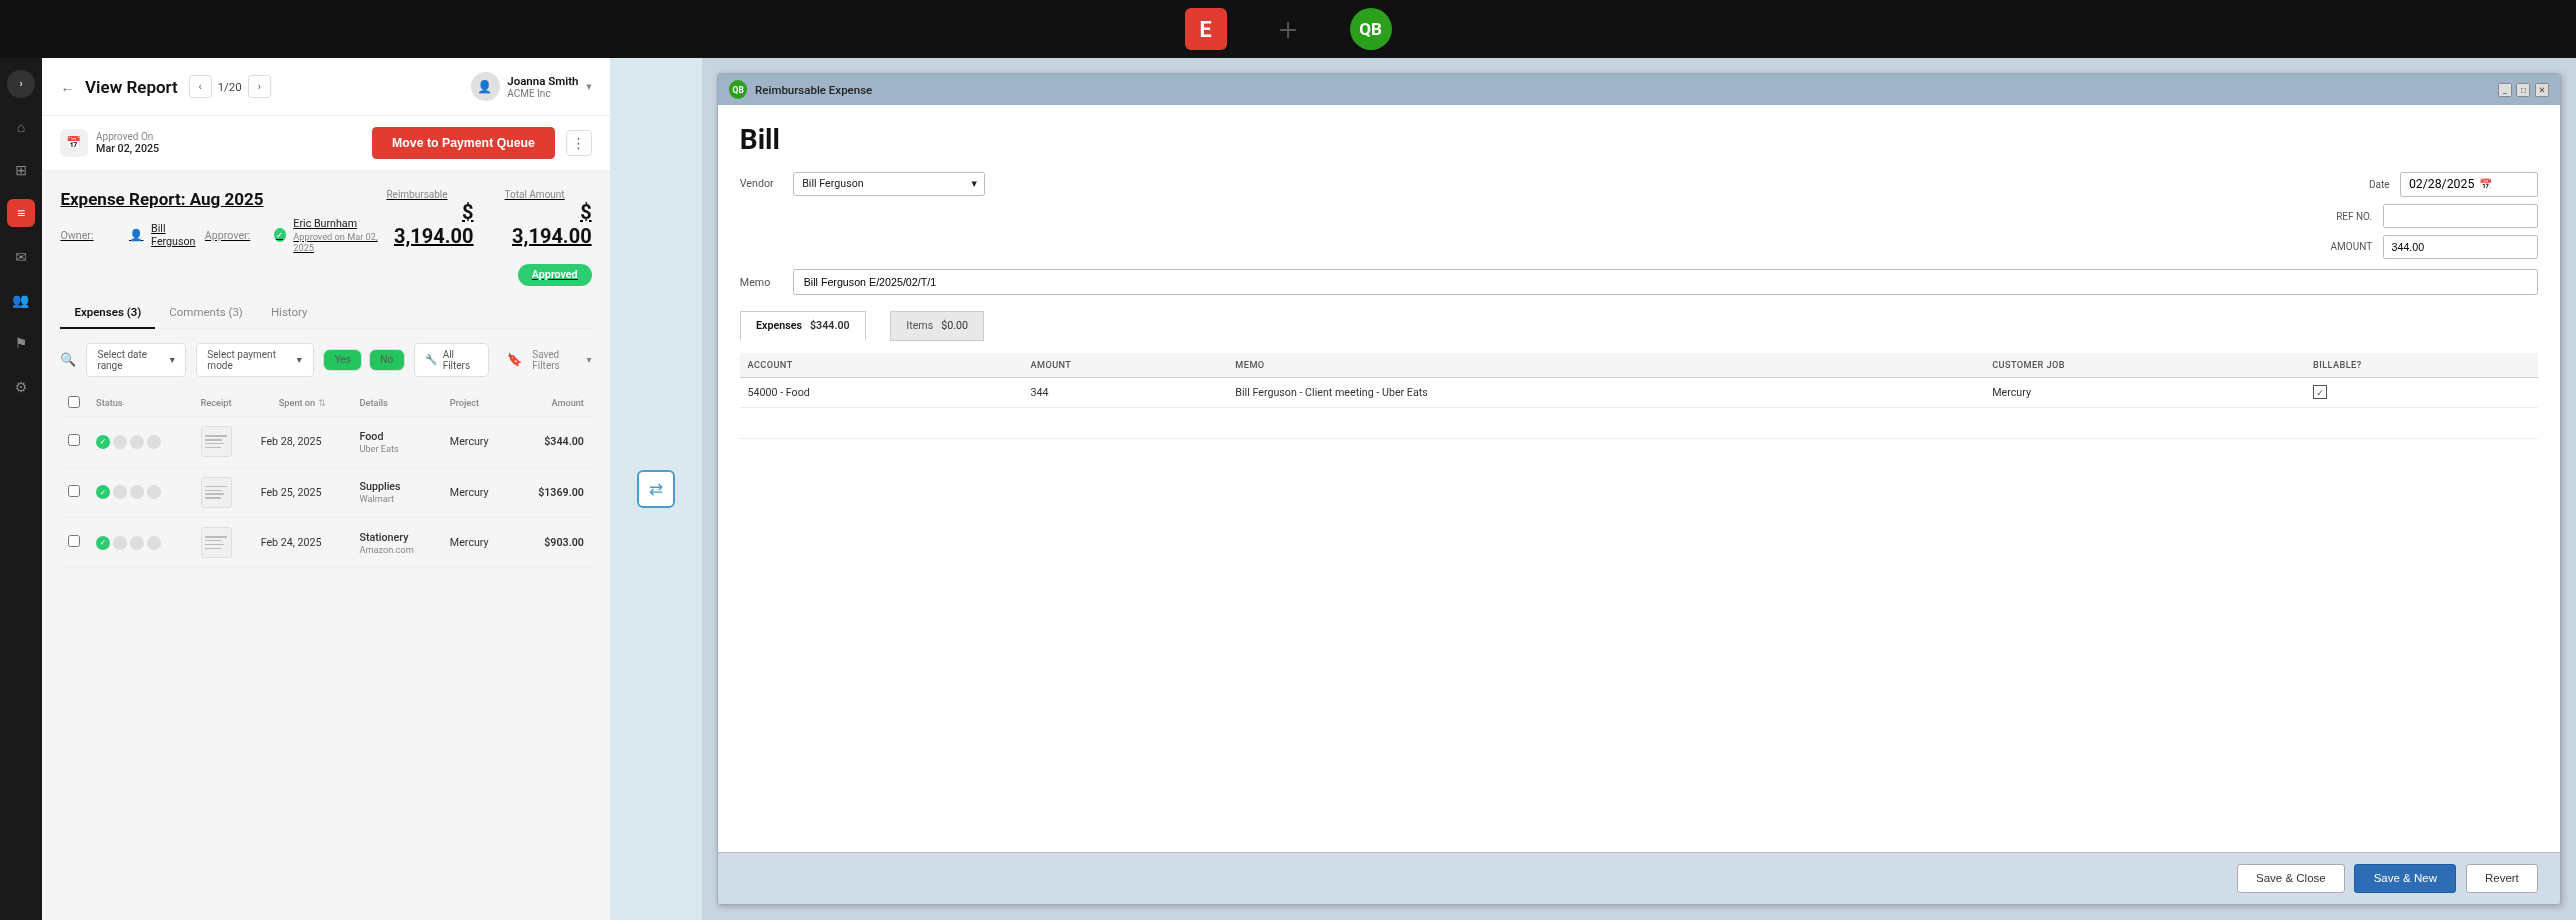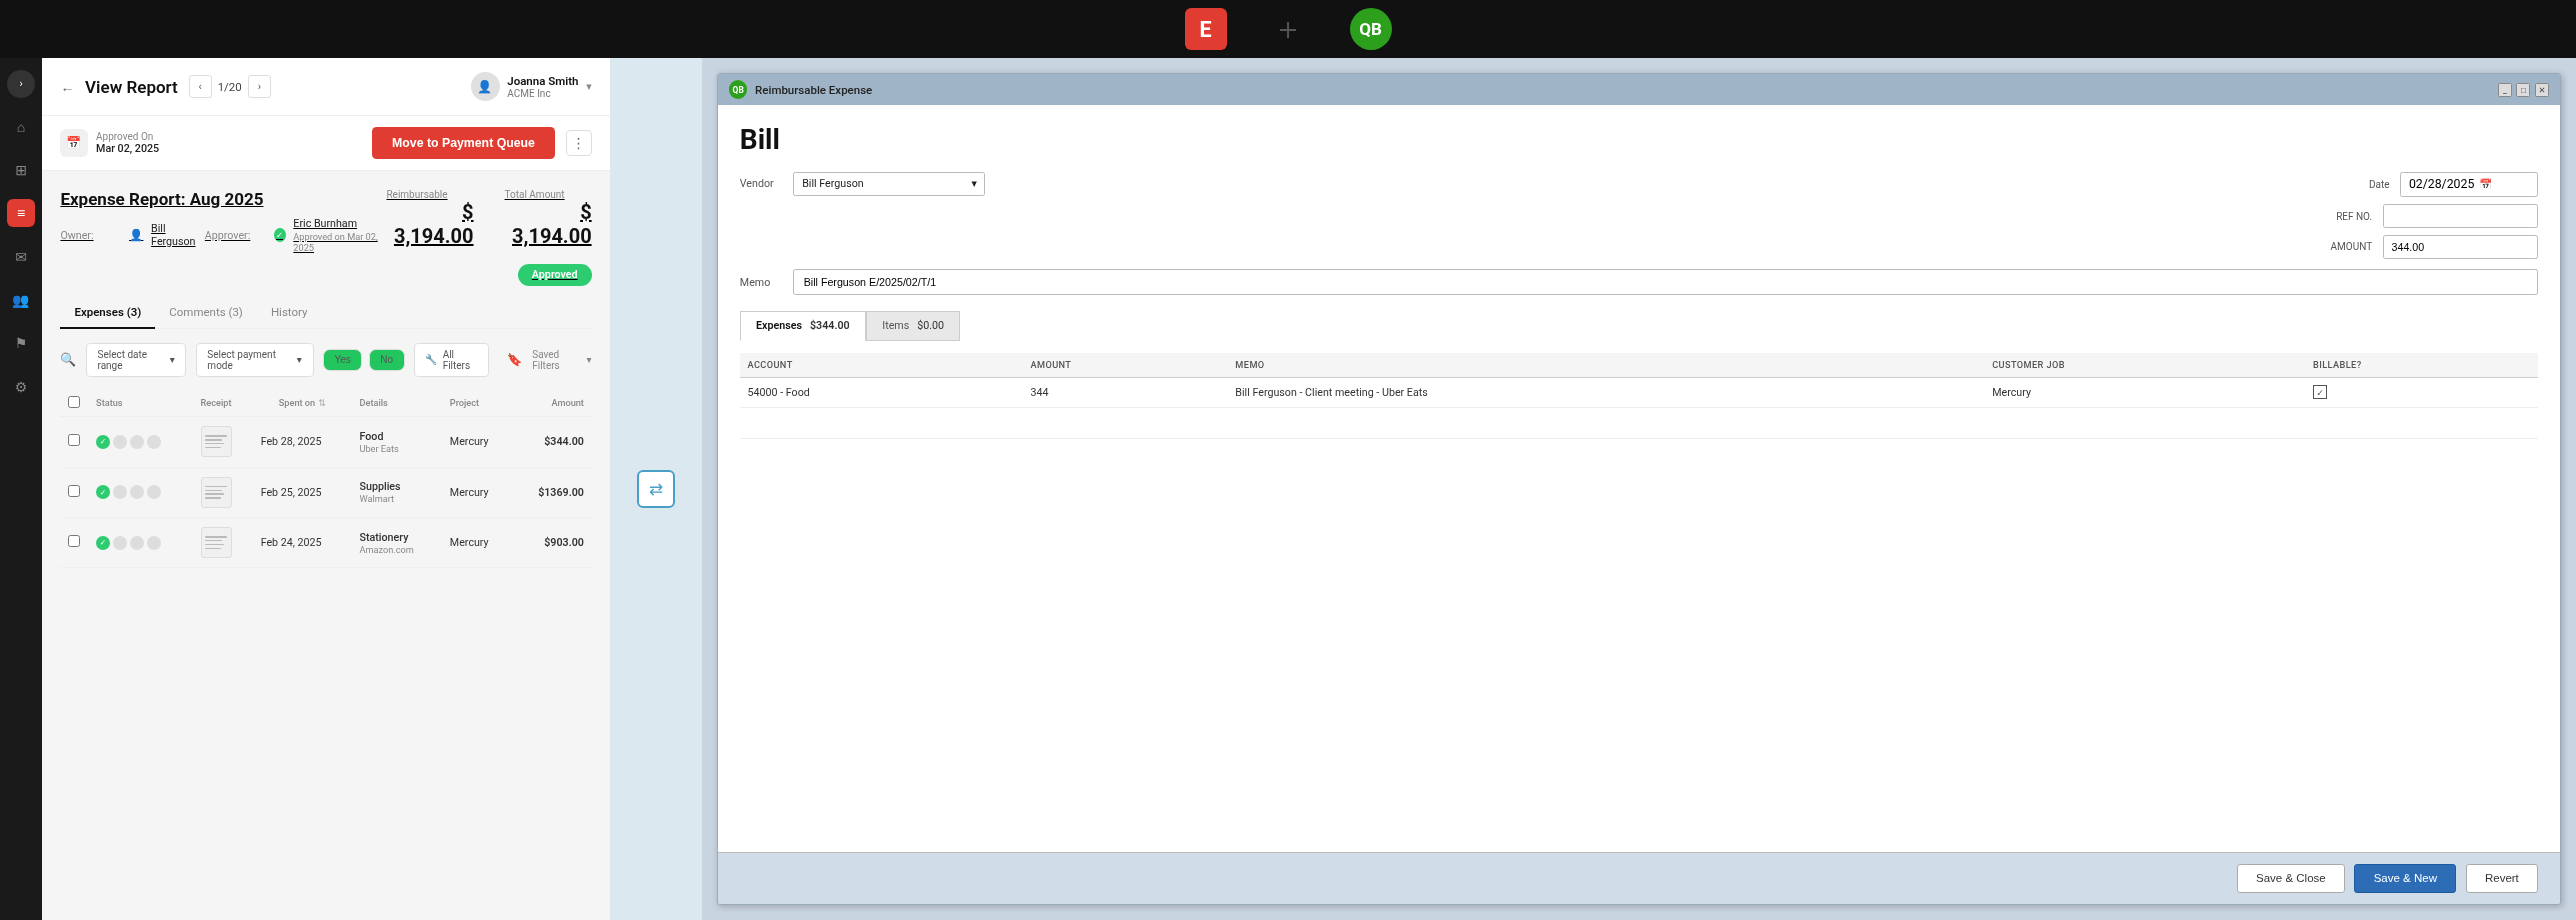--- a/index.html
+++ b/index.html
@@ -707,20 +707,21 @@
       font-size: 10.7px;
       background: white;
       flex: 1;
     }
 
     
     .qb-tabs {
       display: flex;
       border-bottom: none;
       margin-bottom: 12.3px;
+      gap: 24px;
     }
     .qb-tab {
       padding: 7.7px 15.3px;
       font-size: 10.7px;
       cursor: pointer;
       border: 0.8px solid #ccc;
       background: #e8e8e8;
       color: #555;
     }
     .qb-tab.active {

